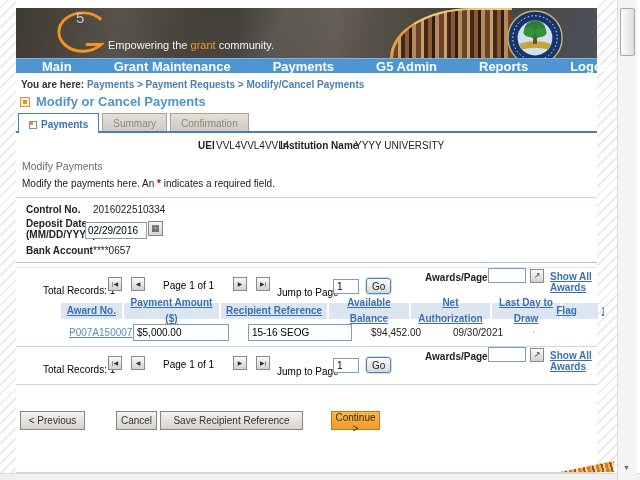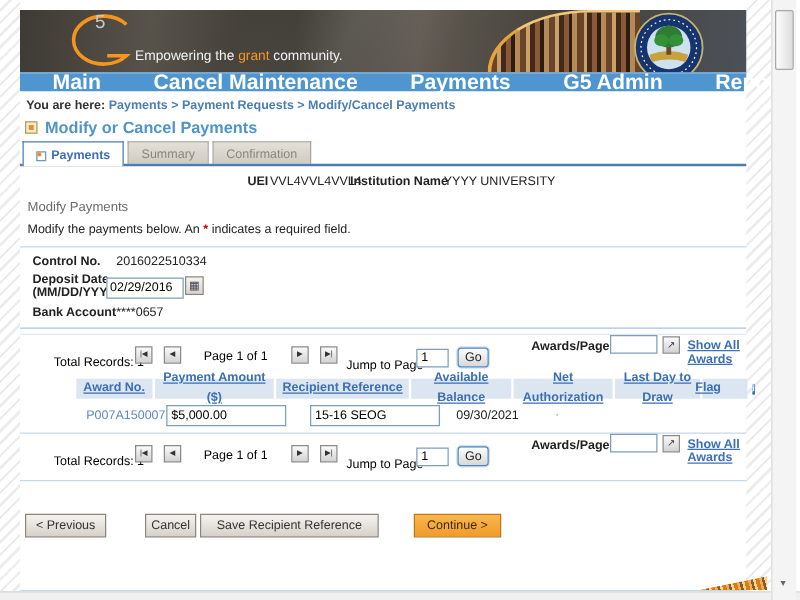--- a/index.html
+++ b/index.html
@@ -30,21 +30,21 @@
   #tagline { position:absolute; left:92px; top:31px; color:#f2f2f2; font-size:11px; }
   .accent { color:#f7941d; }
   #bookshelf { position:absolute; left:374px; top:0; width:122px; height:50px;
     border-top-left-radius:90px 55px; border-left:3px solid #e8a33d; border-top:2px solid #f0c878;
     background:repeating-linear-gradient(90deg,#6a4328 0 5px,#c9a06a 5px 8px,#43291a 8px 12px,#8a5a38 12px 16px,#2e1c10 16px 19px,#b58a5a 19px 23px); }
   #seal { position:absolute; left:490px; top:1px; width:58px; height:58px; }
 
   
   #nav { position:absolute; left:16px; top:58px; width:581px; height:15px; background:#4f96d1;
     border-top:1px solid #7fb2dd; display:flex; align-items:center; gap:30px; padding-left:14px; }
-  .nav-item { color:#fff; font-size:17px; font-weight:bold; cursor:pointer; white-space:nowrap;padding-left:12px; }
+  .nav-item { color:#fff; font-size:13px; font-weight:bold; cursor:pointer; white-space:nowrap;padding-left:12px; }
 
   
   #breadcrumb { position:absolute; left:21px; top:79px; font-size:10px; font-weight:bold; color:#333; }
   #breadcrumb-path { color:#4a7eb5; cursor:pointer; }
   #title-row { position:absolute; left:20px; top:94px; display:flex; align-items:center; gap:6px; }
   #title-icon { width:10px; height:10px; background:#f5ecd4; border:1px solid #b89a50; position:relative; }
   #title-icon::after { content:""; position:absolute; left:2px; top:2px; width:4px; height:4px; background:#e89028; }
   #page-title { color:#4f94cd; font-size:13px; font-weight:bold; }
 
   
@@ -107,35 +107,35 @@
 
   
   #grid { position:absolute; left:16px; top:303px; width:582px; }
   .trow { display:flex;padding-left:45px; }
   .hcell { background:#dce6f1; height:16px; font-size:10px; font-weight:bold; color:#3a6eb5;
     text-decoration:underline; text-align:center; line-height:16px; border-right:2px solid #fff; cursor:pointer;
     display:flex; align-items:center; justify-content:center; gap:3px; }
   .hcell:last-child { border-right:none;gap:25px; }
   .dcell { height:27px; display:flex; align-items:center; justify-content:center; font-size:10px; color:#222; }
   .c0{width:68px;} .c1{width:106px;} .c2{width:117px;} .c3{width:89px;} .c4{width:88px;} .c5{width:76px;} .c6{width:36px;}
-  #award-link { color:#5b8ac0; cursor:pointer; }
+  #award-link { color:#5b8ac0; text-decoration:underline; cursor:pointer; }
   .cell-input { border:1px solid #7f9db9; height:17px; font-size:10px; padding:1px 3px; font-family:"Liberation Sans",sans-serif; }
   #payment-input { width:96px; }
   #recipient-input { width:104px; }
   #info-icon { width:9px; height:9px; border-radius:2px; background:linear-gradient(#6aa0d8,#3d6fb4);
     color:#fff; font-size:7px; line-height:9px; text-align:center; font-weight:bold; text-decoration:none; display:inline-block; }
   #flag-marker { color:#d4c49c; font-weight:bold; }
 
   
   .btn { position:absolute; top:411px; height:19px; border:1px solid #8a867e; color:#333; font-size:10px;
     background:linear-gradient(#f5f3ef,#d6d2ca); cursor:pointer; font-family:"Liberation Sans",sans-serif; }
   #btn-previous { left:20px; width:65px; }
   #btn-cancel { left:116px; width:41px; }
   #btn-save { left:160px; width:143px; }
-  #btn-continue { left:331px; width:70px; background:linear-gradient(#f9b64e,#f09c28); border:1px solid #c07818; color:#3a2a08; }
+  #btn-continue { left:331px; width:49px; background:linear-gradient(#f9b64e,#f09c28); border:1px solid #c07818; color:#3a2a08; }
 
   
   #bottom-line { position:absolute; left:16px; top:472px; width:581px; height:1px; background:#c5d9ec; }
   #bottom-strip { position:absolute; left:0px; top:473px; width:640px; height:7px; background:#f0f0f0; border-top:1px solid #d8d8d8; }
   #corner-art { position:absolute; left:560px; top:461px; width:54px; height:11px; z-index:3;
     clip-path:polygon(0 100%,100% 0,100% 100%);
     background:repeating-linear-gradient(75deg,#e07818 0 3px,#f0b050 3px 5px,#8a5a28 5px 7px,#f8d890 7px 9px); }
 </style>
 </head>
 <body>
@@ -159,21 +159,21 @@
       <path d="M14 36 Q30 30 46 36 L44 42 Q30 38 16 42 Z" fill="#c8a23c"></path>
       <rect x="28" y="26" width="4" height="10" fill="#6a4a22"></rect>
       <ellipse cx="30" cy="21" rx="11" ry="9" fill="#2e7d32"></ellipse>
       <ellipse cx="24" cy="24" rx="6" ry="5" fill="#33913a"></ellipse>
       <ellipse cx="36" cy="24" rx="6" ry="5" fill="#33913a"></ellipse>
     </svg>
   </div>
 
   <div id="nav">
     <span class="nav-item">Main</span>
-    <span class="nav-item">Cancel Maintenance</span>
+    <span class="nav-item">Grant Maintenance</span>
     <span class="nav-item">Payments</span>
     <span class="nav-item">G5 Admin</span>
     <span class="nav-item">Reports</span>
     <span class="nav-item">Logout</span>
   </div>
 
   <div id="breadcrumb">
     <span>You are here:</span>
     <span id="breadcrumb-path">Payments &gt; Payment Requests &gt; Modify/Cancel Payments</span>
   </div>
@@ -196,21 +196,21 @@
       </div>
   </div>
   <div id="tab-line"></div>
 
   <span class="abs bold" id="uei-label">UEI</span>
   <span class="abs" id="uei-value">VVL4VVL4VVL4</span>
   <span class="abs bold" id="inst-label">Institution Name</span>
   <span class="abs" id="inst-value">YYYY UNIVERSITY</span>
 
   <span class="abs" id="section-heading">Modify Payments</span>
-  <span class="abs" id="instruction"><span>Modify the payments below. An </span><span class="req">*</span><span> indicates a required field.</span></span>
+  <span class="abs" id="instruction"><span>Modify the payments here. An </span><span class="req">*</span><span> indicates a required field.</span></span>
 
   <div class="hline" style="top:197px;background:#c5d9ec;"></div>
 
   <span class="abs bold" id="control-label">Control No.</span>
   <span class="abs" id="control-value">2016022510334</span>
 
   <span class="abs bold" id="deposit-label">Deposit Date</span>
   <span class="abs bold" id="deposit-format">(MM/DD/YYYY)</span>
   <div id="deposit-wrap">
     <input id="deposit-input" value="02/29/2016" style="">
@@ -267,20 +267,21 @@
     <div class="trow">
       <div class="dcell c0" style="justify-content:flex-start;padding-left:8px;">
           <span id="award-link">P007A150007</span>
         </div>
       <div class="dcell c1" style="justify-content:flex-start;padding-left:4px;">
           <input id="payment-input" class="cell-input" value="$5,000.00" style="">
         </div>
       <div class="dcell c2" style="justify-content:flex-end;padding-left:8px;">
           <input id="recipient-input" class="cell-input" value="15-16 SEOG" style="">
         </div>
+      <div class="dcell c4">$94,452.00</div>
       <div class="dcell c5">09/30/2021</div>
       <div class="dcell c6">
           <span id="flag-marker">·</span>
         </div>
     </div>
   </div>
   <div class="hline" style="top:346px;background:#c5d9ec;"></div>
 
   <div class="pager" style="top:347px;">
     <span class="pg pg-total">Total Records: 1</span>

